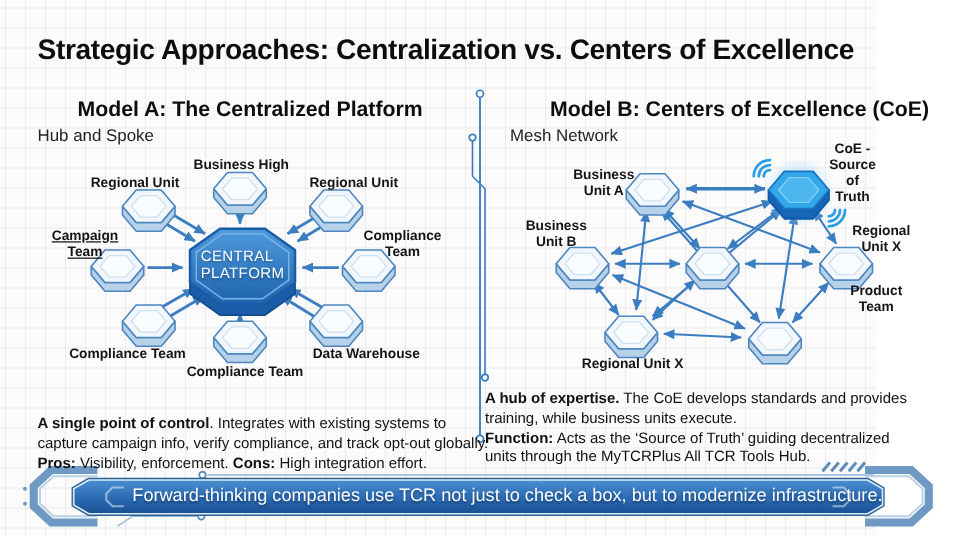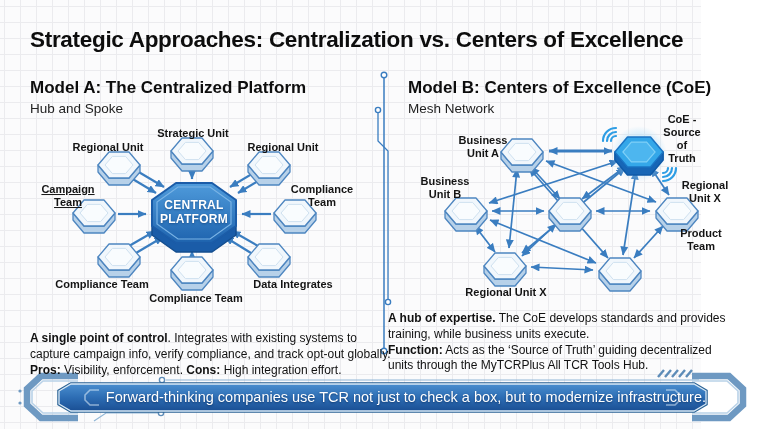--- a/index.html
+++ b/index.html
@@ -12,33 +12,33 @@
       linear-gradient(#ebebee 1px, transparent 1px),
       linear-gradient(90deg, #ebebee 1px, transparent 1px);
     background-size:16px 16px;
     background-position:4px 6px;
   }
   .abs { position:absolute; }
   .main-title {
     left:30px; top:27px; font-size:22.5px; font-weight:bold;
     color:#0d0d0d; letter-spacing:-0.3px; white-space:nowrap;
   }
-  .panel-title { font-size:17px; font-weight:bold; color:#0d0d0d; white-space:nowrap; }
+  .panel-title { font-size:17px; font-weight:bold; color:#0d0d0d; white-space:nowrap;margin-left:32px; }
   .panel-subtitle { font-size:13.5px; color:#222; white-space:nowrap; }
   svg.overlay { position:absolute; left:0; top:0; width:768px; height:429px; }
   .node-label {
     position:absolute; transform:translate(-50%,-50%);
     font-size:11px; font-weight:600; color:#141414;
     text-align:center; white-space:pre-line; line-height:1.18;
   }
   .node-label.bold { font-weight:bold; }
   .hub-label {
     position:absolute; transform:translate(-50%,-50%);
-    font-size:12px; font-weight:bold; color:#ffffff;
-    text-align:center; white-space:pre-line; line-height:1.2;
+    font-size:12px; font-weight:normal; color:#ffffff;
+    white-space:pre-line; line-height:1.2;
     letter-spacing:0.3px; text-shadow:0 1px 2px rgba(10,50,100,.5);
   }
   .desc { position:absolute; font-size:12px; color:#111; line-height:1.32; }
   .desc b { font-weight:bold; }
   .banner-text {
     position:absolute; left:59px; top:384px; width:647px; height:27px;
     line-height:27px; text-align:right; color:#ffffff;
     font-size:14.5px; font-weight:500;
     text-shadow:0 1px 2px rgba(0,30,70,.55); white-space:nowrap;
   }
@@ -191,30 +191,30 @@
   </svg>
 
   <h1 class="abs main-title">Strategic Approaches: Centralization vs. Centers of Excellence</h1>
 
   <div class="abs panel-title" style="left:30px; top:78px;">Model A: The Centralized Platform</div>
   <div class="abs panel-subtitle" style="left:30px; top:101px;">Hub and Spoke</div>
 
   <div class="abs panel-title" style="left:408px; top:78px;">Model B: Centers of Excellence (CoE)</div>
   <div class="abs panel-subtitle" style="left:408px; top:101px;">Mesh Network</div>
 
-  <div class="node-label" style="left:193px; top:133px;">Strategic Unit</div>
+  <div class="node-label" style="left:193px; top:133px;">Business High</div>
   <div class="node-label" style="left:108px; top:147px;">Regional Unit</div>
   <div class="node-label" style="left:283px; top:147px;">Regional Unit</div>
   <div class="node-label" style="left:68px; top:196px;text-decoration:underline;">Campaign
 Team</div>
   <div class="node-label" style="left:322px; top:196px;">Compliance
 Team</div>
   <div class="node-label" style="left:102px; top:284px;">Compliance Team</div>
   <div class="node-label" style="left:196px; top:298px;">Compliance Team</div>
-  <div class="node-label" style="left:293px; top:284px;">Data Integrates</div>
+  <div class="node-label" style="left:293px; top:284px;">Data Warehouse</div>
   <div class="hub-label" style="left:194px; top:212px;">CENTRAL
 PLATFORM</div>
 
   <div class="node-label" style="left:483px; top:147px;">Business
 Unit A</div>
   <div class="node-label bold" style="left:682px; top:139px;">CoE - Source
 of Truth</div>
   <div class="node-label" style="left:445px; top:188px;">Business
 Unit B</div>
   <div class="node-label" style="left:705px; top:192px;">Regional

